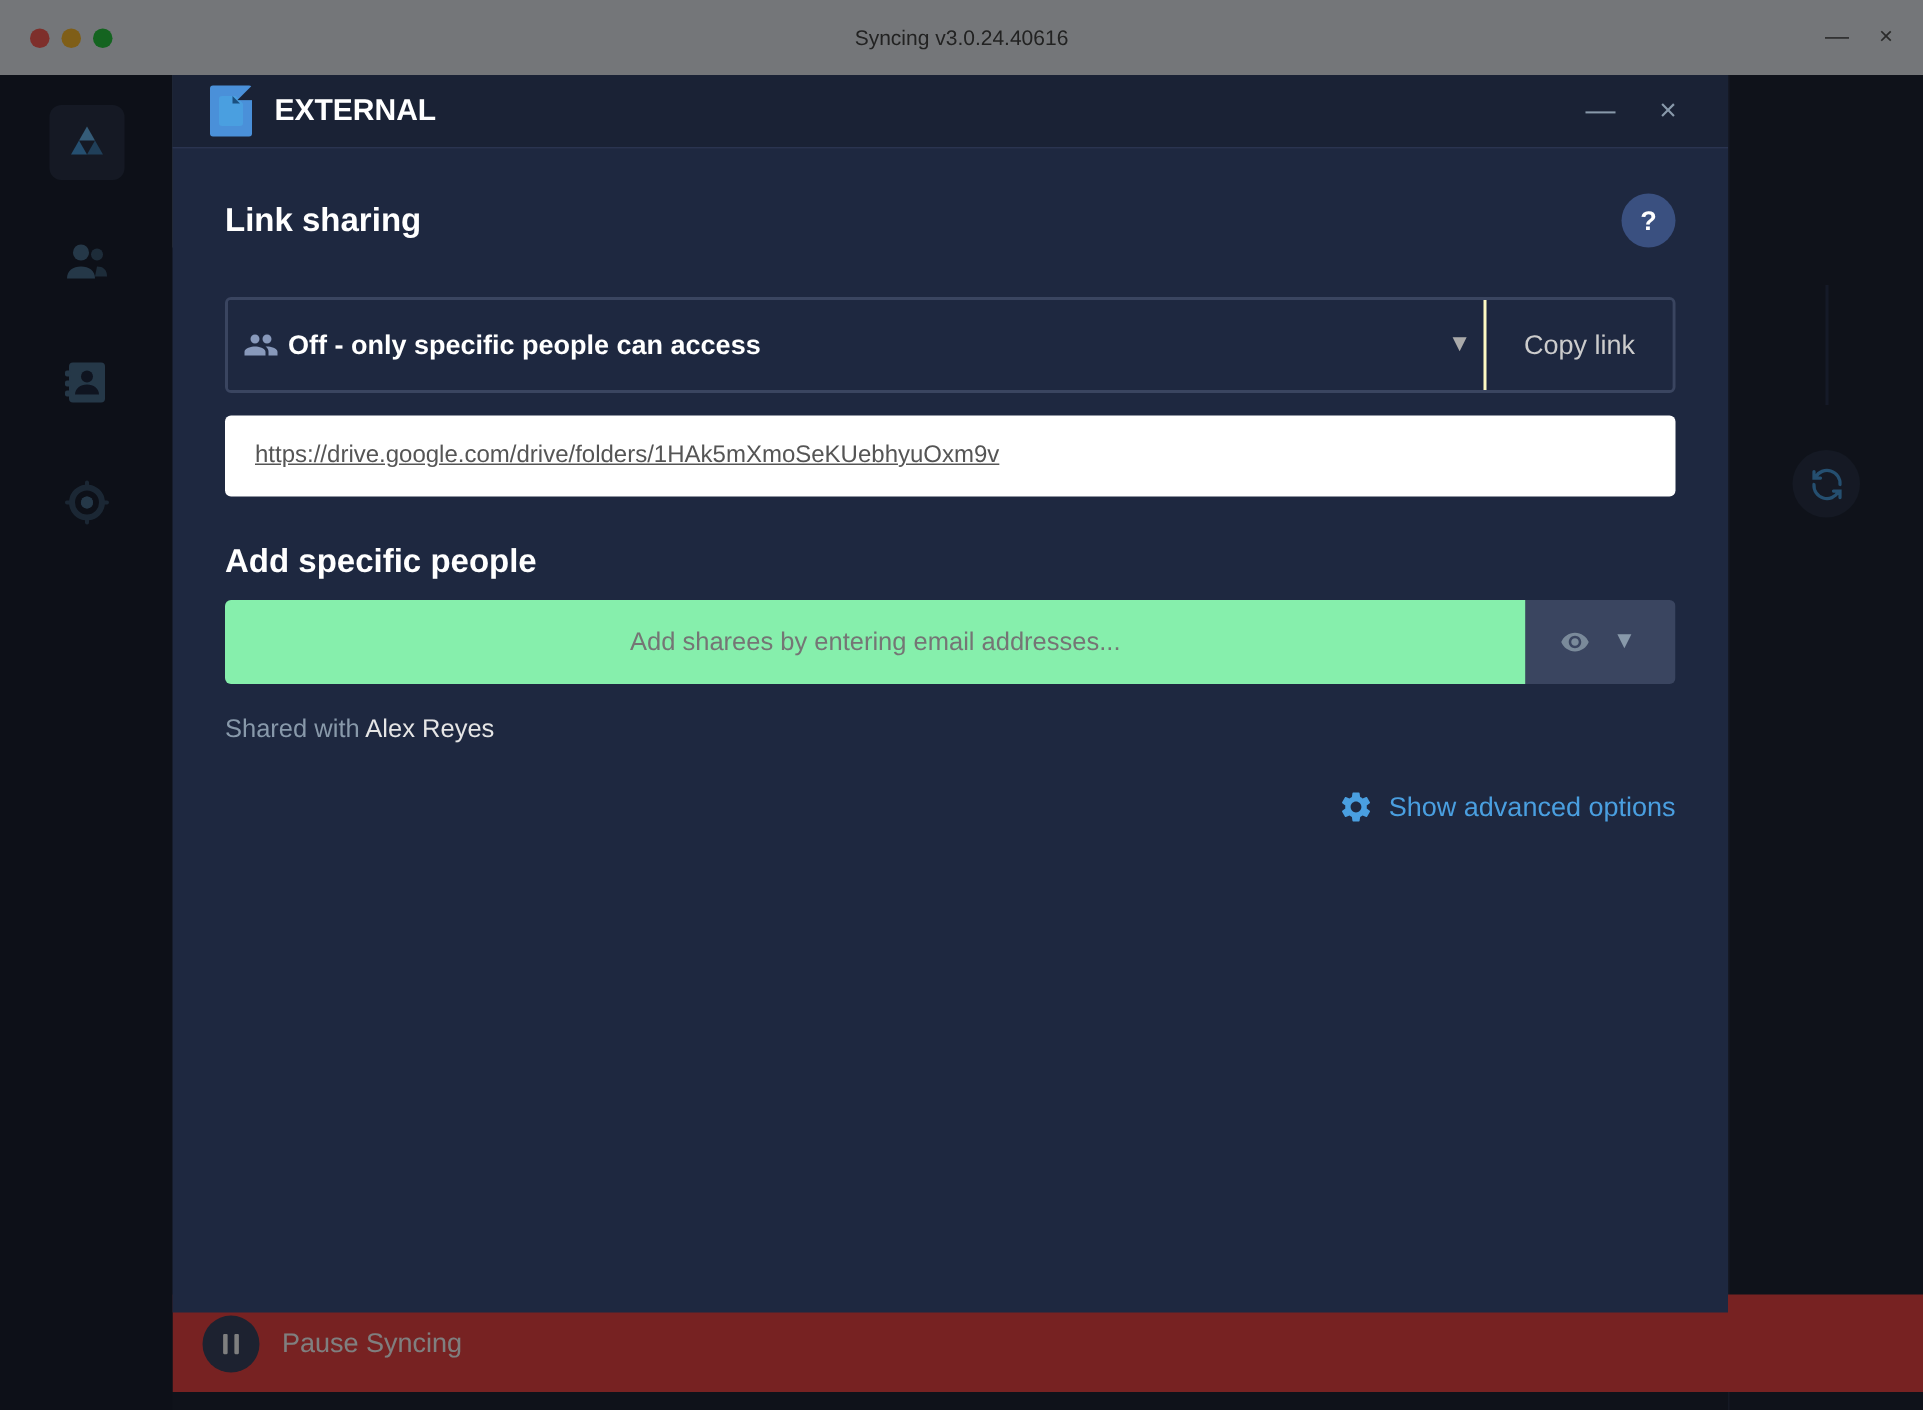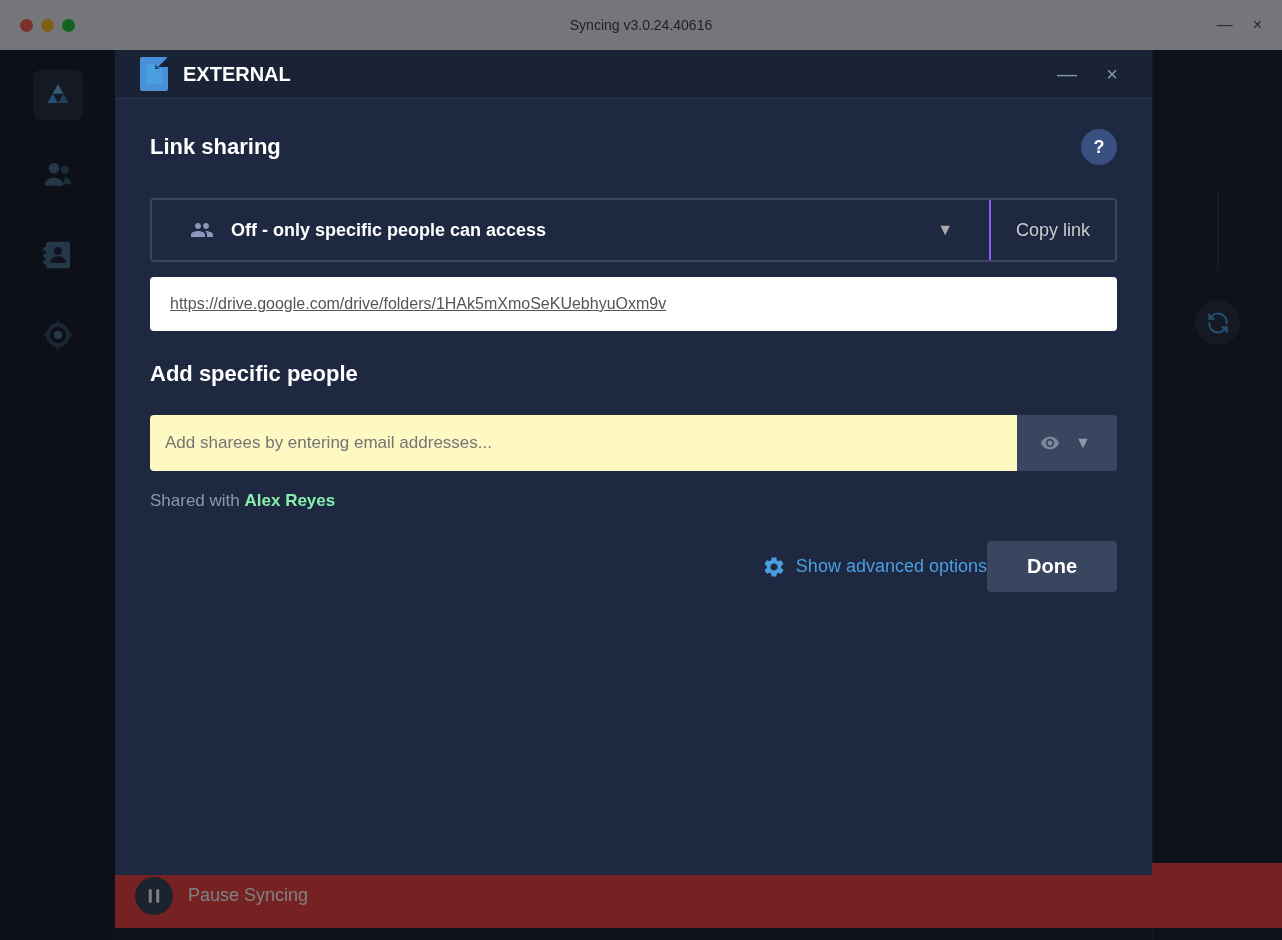--- a/index.html
+++ b/index.html
@@ -316,39 +316,39 @@
       border: 2px solid #3a4560;
       border-radius: 4px;
       margin-bottom: 15px;
       overflow: hidden;
     }
     .link-dropdown {
       flex: 1;
       background: #1e2840;
       display: flex;
       align-items: center;
-      padding: 0 36px;
-      gap: 15px;
+      padding: 0 8px;
+      gap: 4px;
       cursor: pointer;
       min-height: 60px;
     }
     .link-dropdown-text {
       color: #fff;
       font-size: 18px;
       font-weight: 600;
       flex: 1;
     }
     .link-dropdown-arrow {
       color: #aaa;
       font-size: 16px;
     }
     .copy-link-btn {
       background: #1e2840;
       border: none;
-      border-left: 2px solid #8b5cf6;
+      border-left: 2px solid #fef9c3;
       color: #ccc;
       padding: 0 25px;
       font-size: 18px;
       cursor: pointer;
       min-height: 60px;
     }
 
     
     .url-field {
       background: #fff;
@@ -360,36 +360,37 @@
       width: 100%;
       margin-bottom: 30px;
       text-decoration: underline;
     }
 
     
     .add-people-title {
       color: #fff;
       font-size: 22px;
       font-weight: 700;
-      margin-bottom: 28px;
+      margin-bottom: 13px;
     }
     .add-people-row {
       display: flex;
       margin-bottom: 20px;
       border-radius: 4px;
       overflow: hidden;
     }
     .email-input {
       flex: 1;
-      background: #fef9c3;
+      background: #86efac;
       border: none;
       padding: 18px 15px;
       font-size: 17px;
       color: #555;
       outline: none;
+      text-align: center;
     }
     .permission-btn {
       background: #3a4560;
       border: none;
       padding: 0 20px;
       display: flex;
       align-items: center;
       gap: 12px;
       cursor: pointer;
       min-width: 100px;
@@ -399,22 +400,22 @@
       font-size: 16px;
     }
 
     
     .shared-with {
       color: #8899aa;
       font-size: 17px;
       margin-bottom: 30px;
     }
     .shared-with strong {
-      color: #86efac;
-      font-weight: 700;
+      color: #e5e5e5;
+      font-weight: 400;
     }
 
     
     .actions-row {
       display: flex;
       align-items: center;
       justify-content: flex-end;
     }
     .advanced-options-btn {
       background: none;
@@ -645,16 +646,15 @@
 
     
     <div class="actions-row">
       <button class="advanced-options-btn">
 
         <svg width="24" height="24" viewBox="0 0 24 24" fill="none">
           <path d="M19.14 12.94c.04-.3.06-.61.06-.94 0-.32-.02-.64-.07-.94l2.03-1.58a.49.49 0 00.12-.61l-1.92-3.32a.488.488 0 00-.59-.22l-2.39.96a7.01 7.01 0 00-1.62-.94l-.36-2.54a.484.484 0 00-.48-.41h-3.84c-.24 0-.43.17-.47.41l-.36 2.54c-.59.24-1.13.57-1.62.94l-2.39-.96c-.22-.08-.47 0-.59.22L2.74 8.87c-.12.21-.08.47.12.61l2.03 1.58c-.05.3-.07.63-.07.94s.02.64.07.94l-2.03 1.58a.49.49 0 00-.12.61l1.92 3.32c.12.22.37.29.59.22l2.39-.96c.5.37 1.04.7 1.62.94l.36 2.54c.05.24.24.41.48.41h3.84c.24 0 .44-.17.47-.41l.36-2.54c.59-.24 1.13-.57 1.62-.94l2.39.96c.22.08.47 0 .59-.22l1.92-3.32c.12-.22.07-.47-.12-.61l-2.01-1.58zM12 15.6c-1.98 0-3.6-1.62-3.6-3.6s1.62-3.6 3.6-3.6 3.6 1.62 3.6 3.6-1.62 3.6-3.6 3.6z" fill="#4a9fe0"></path>
         </svg>
         <span class="advanced-options-text">Show advanced options</span>
       </button>
-      <button class="done-btn">Done</button>
     </div>
   </div>
 </div>
 
 </body></html>

